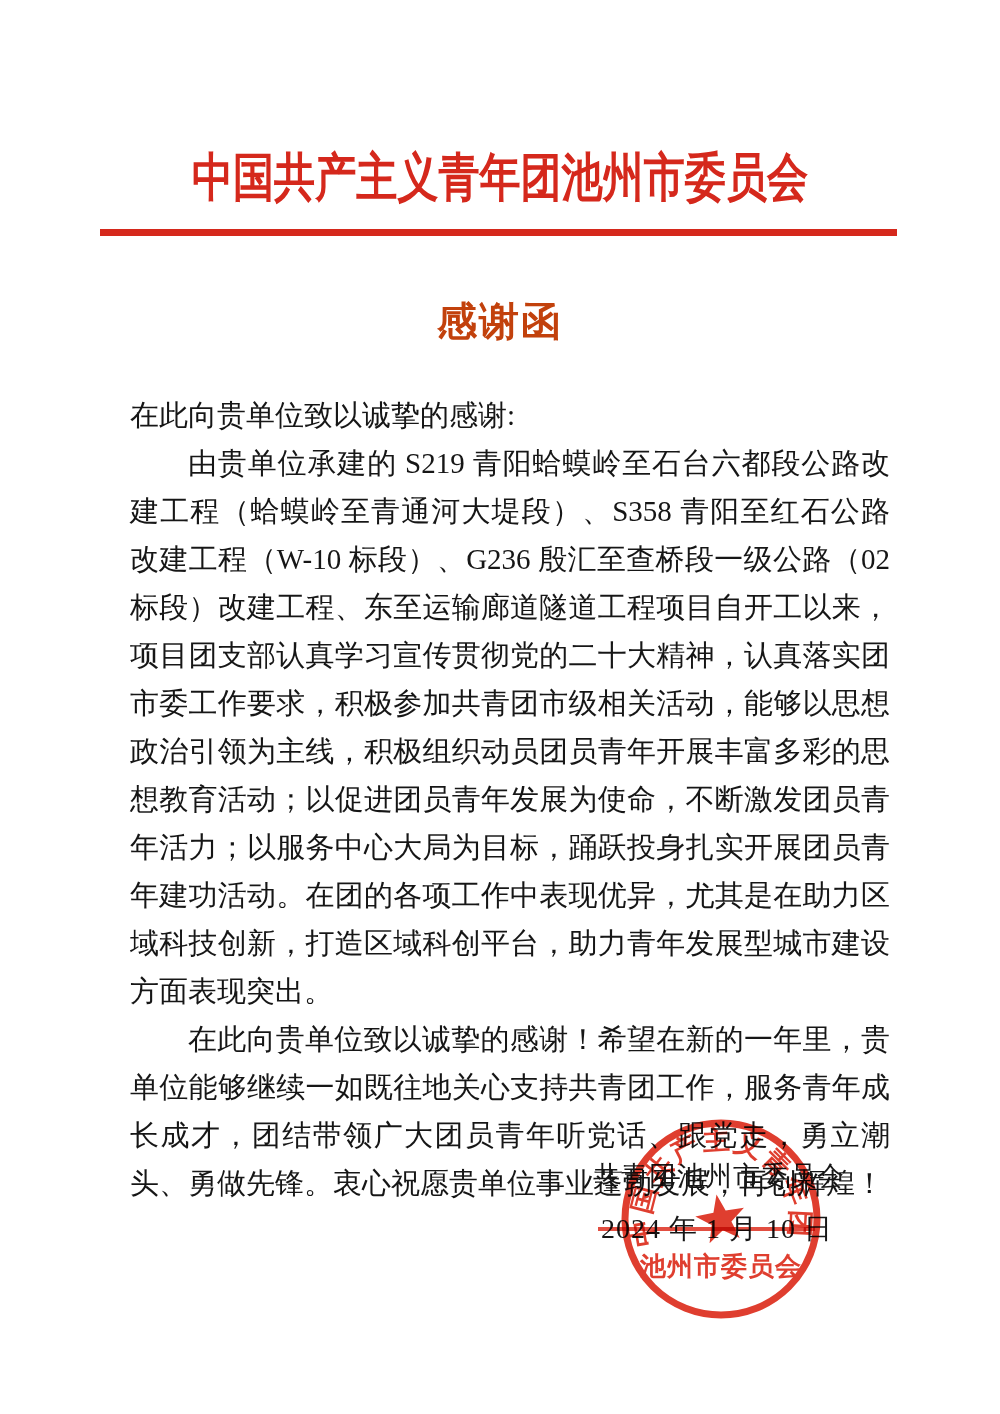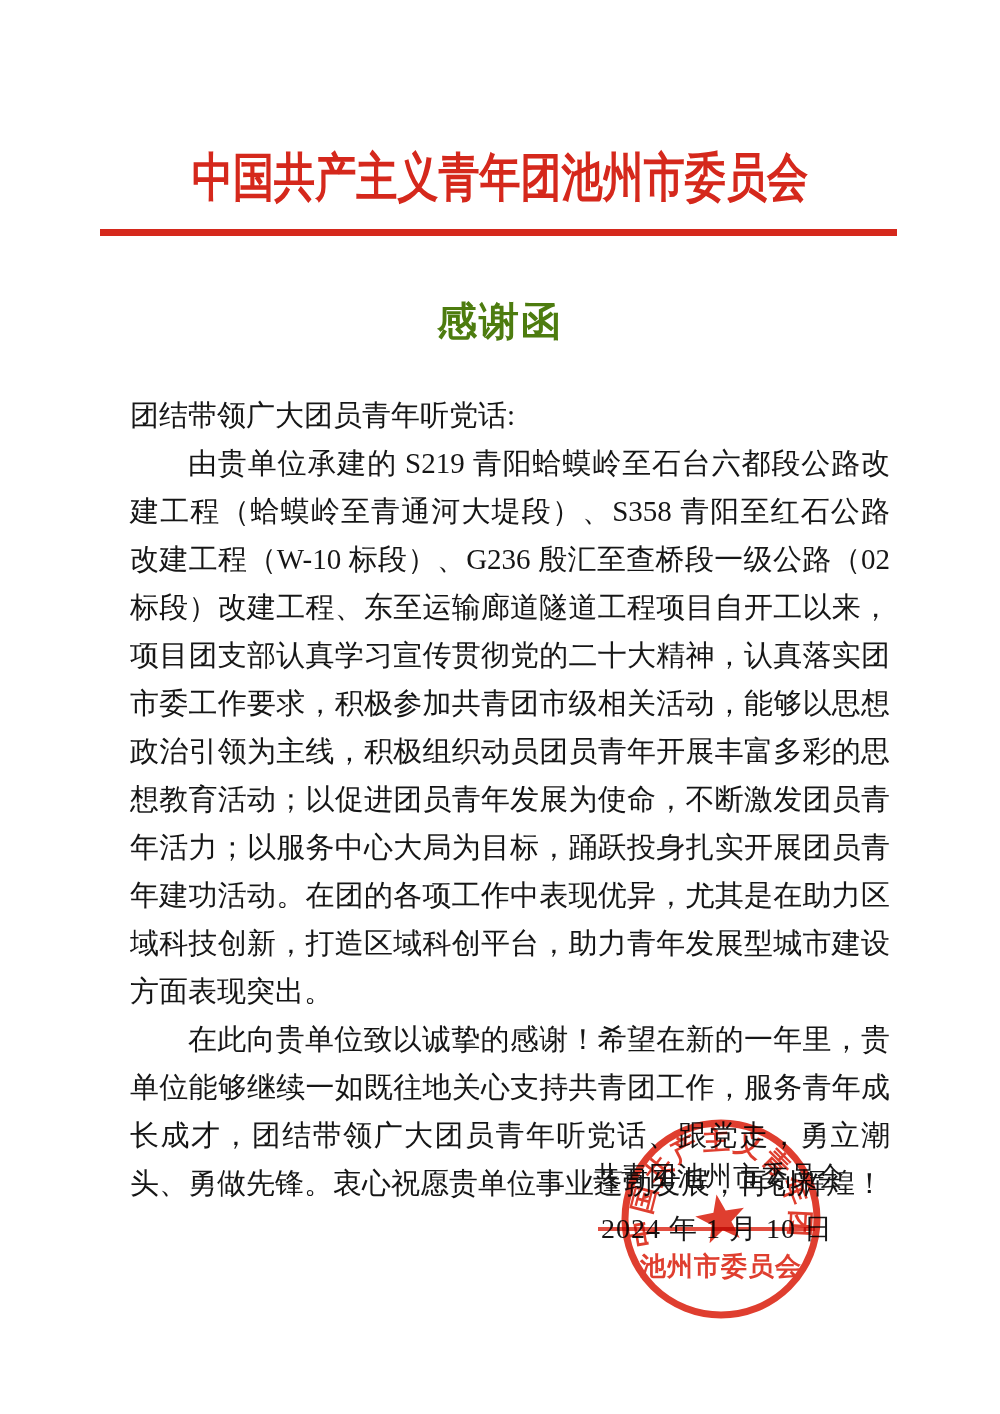--- a/index.html
+++ b/index.html
@@ -25,21 +25,21 @@
   .red-rule{
     position:absolute;left:100px;top:229px;width:797px;height:7px;
     background:#d5281c;
   }
   
   .doc-title{
     position:absolute;top:294px;left:0;width:1000px;
     text-align:center;
     font-size:40px;font-weight:bold;
     letter-spacing:2px;
-    color:#4d7c0f;
+    color:#c2410c;
   }
   
   .body-text{
     position:absolute;left:130px;top:391px;width:760px;
     font-size:29px;line-height:48px;
     text-align:justify;
     color:#161616;
   }
   .body-text p{margin:0;}
   .body-text p.indent{text-indent:2em;}
@@ -70,21 +70,21 @@
 <div class="page">
 
   <div class="masthead">
     <span class="squeeze">中国共产主义青年团池州市委员会</span>
   </div>
   <div class="red-rule"></div>
 
   <div class="doc-title">感谢函</div>
 
   <div class="body-text">
-    <p>团结带领广大团员青年听党话:</p>
+    <p>在此向贵单位致以诚挚的感谢:</p>
     <p class="indent">由贵单位承建的 S219 青阳蛤蟆岭至石台六都段公路改建工程（蛤蟆岭至青通河大堤段）、S358 青阳至红石公路改建工程（W-10 标段）、G236 殷汇至查桥段一级公路（02 标段）改建工程、东至运输廊道隧道工程项目自开工以来，项目团支部认真学习宣传贯彻党的二十大精神，认真落实团市委工作要求，积极参加共青团市级相关活动，能够以思想政治引领为主线，积极组织动员团员青年开展丰富多彩的思想教育活动；以促进团员青年发展为使命，不断激发团员青年活力；以服务中心大局为目标，踊跃投身扎实开展团员青年建功活动。在团的各项工作中表现优异，尤其是在助力区域科技创新，打造区域科创平台，助力青年发展型城市建设方面表现突出。</p>
     <p class="indent">在此向贵单位致以诚挚的感谢！希望在新的一年里，贵单位能够继续一如既往地关心支持共青团工作，服务青年成长成才，团结带领广大团员青年听党话、跟党走，勇立潮头、勇做先锋。衷心祝愿贵单位事业蓬勃发展，再创辉煌！</p>
   </div>
 
   <div class="signature">共青团池州市委员会</div>
   <div class="date">2024 年 1 月 10 日</div>
   <div class="date-strike"></div>
 
   <svg class="seal" viewBox="0 0 222 222">
     <circle cx="111" cy="111" r="96" fill="none" stroke="#dd2f1f" stroke-width="7"></circle>

